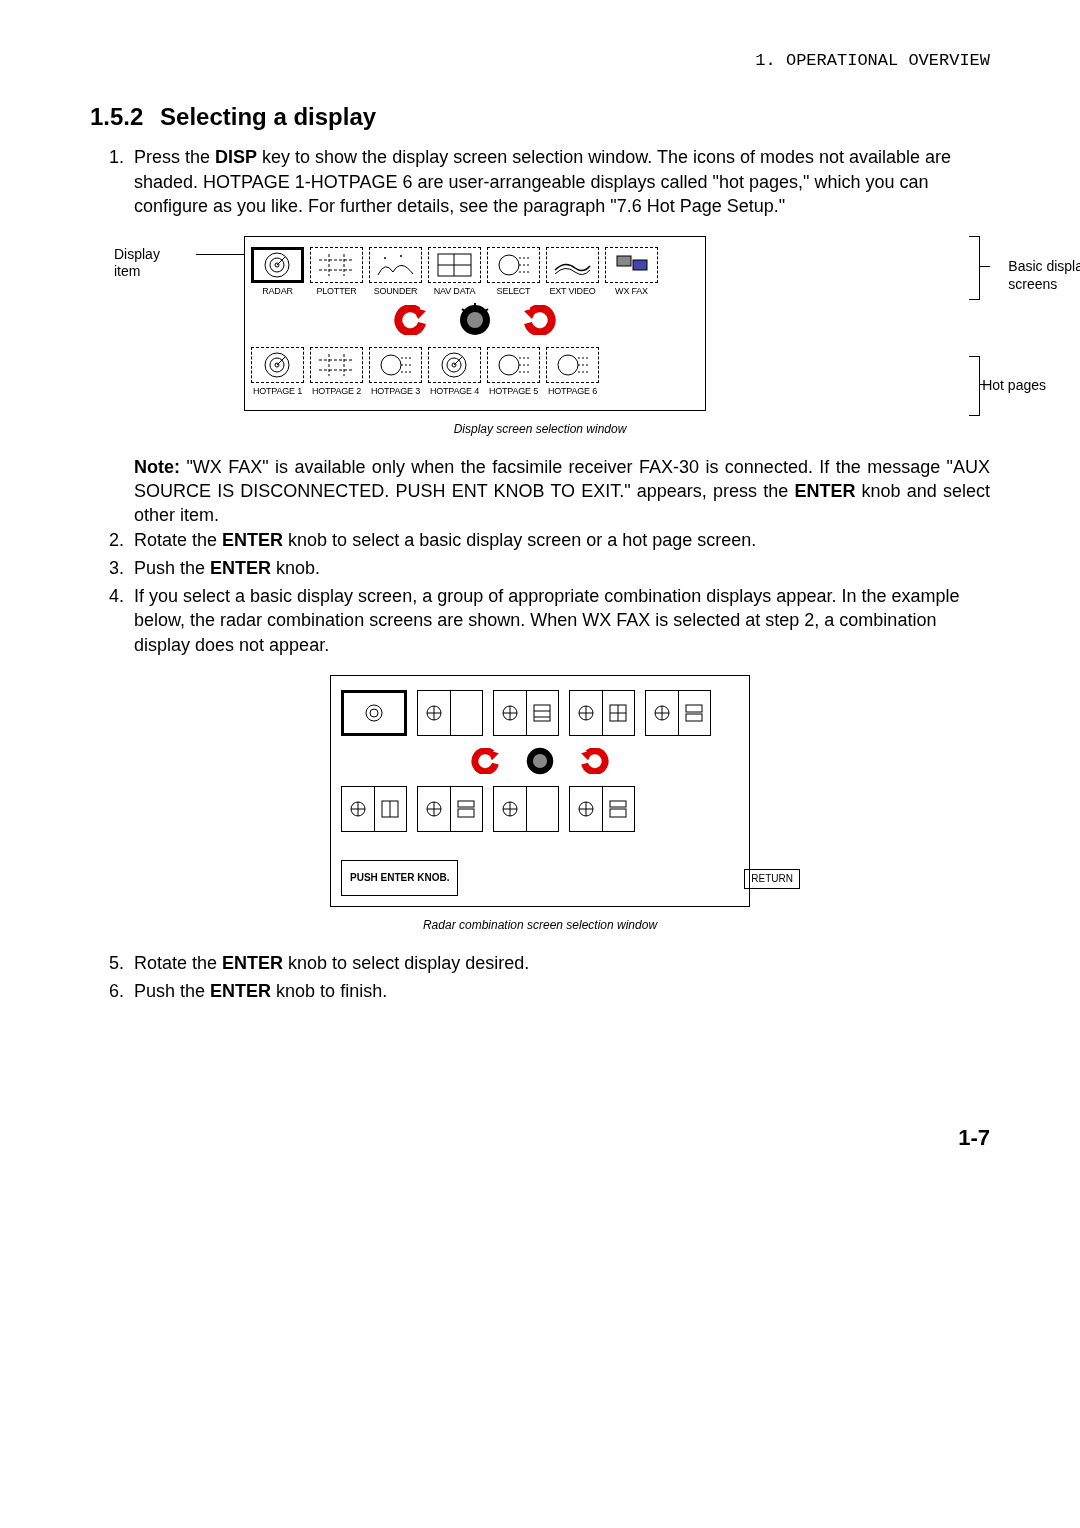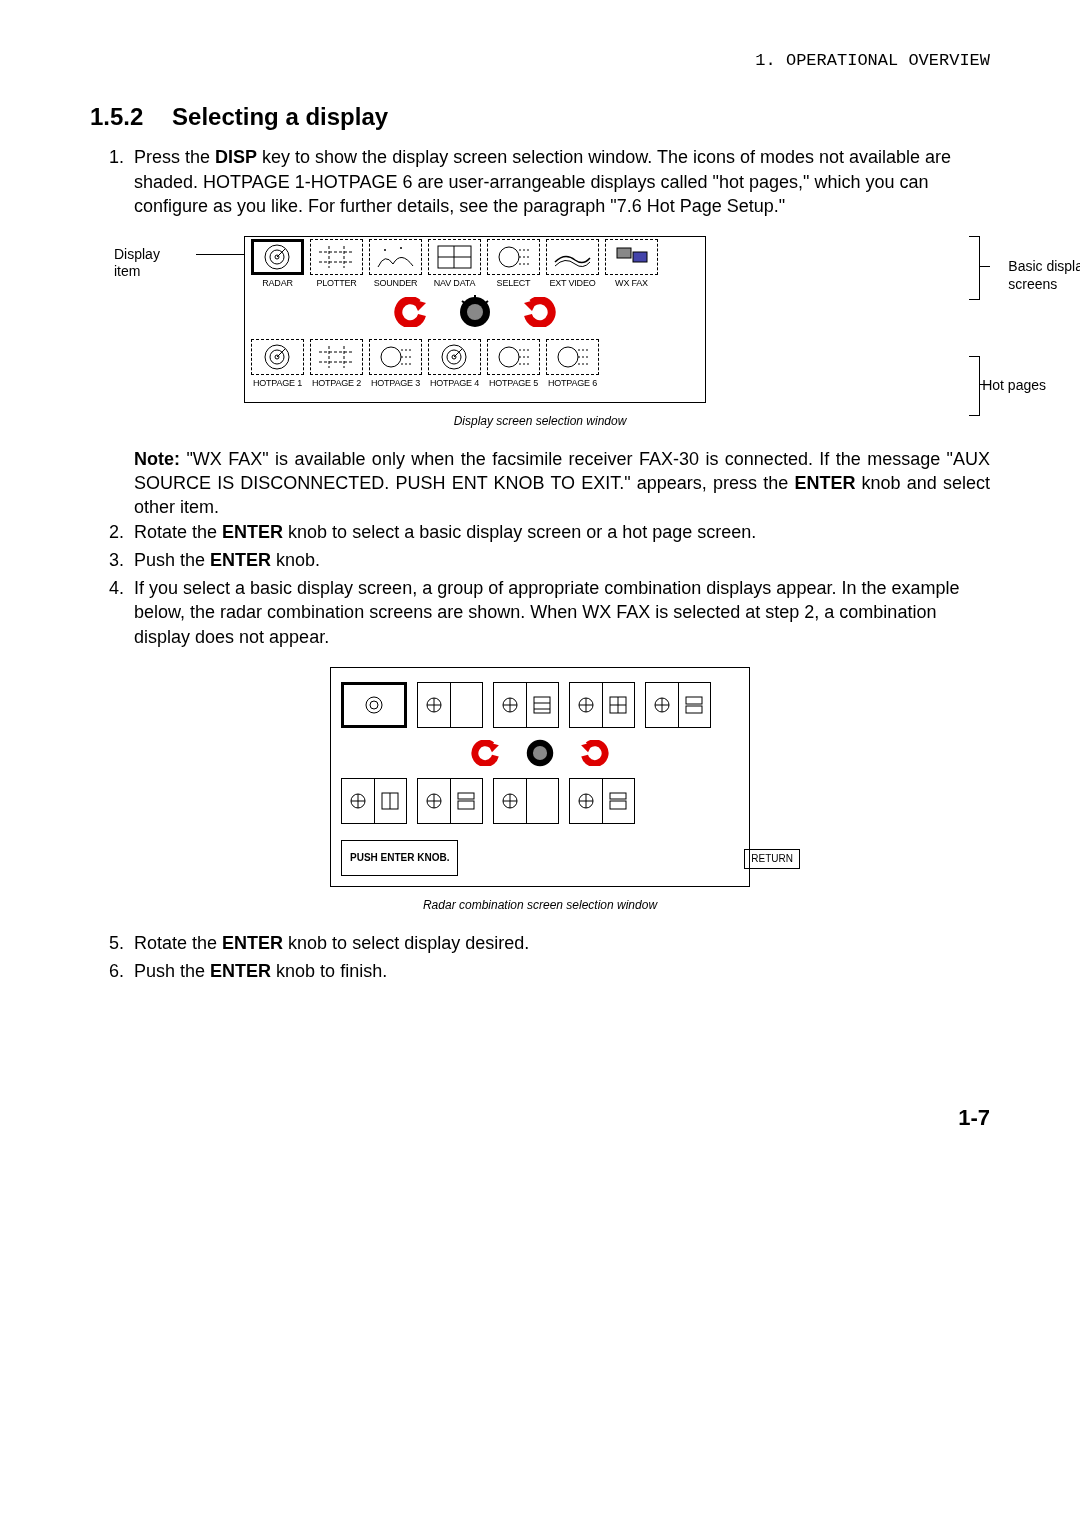--- a/index.html
+++ b/index.html
@@ -17,21 +17,21 @@
     text-align: right;
     font-size: 17px;
     margin-bottom: 28px;
     font-family: Liberation Mono, monospace;
   }
   h2 {
     font-size: 24px;
     font-weight: bold;
     margin: 0 0 12px 0;
   }
-  h2 .secnum { margin-right: 22px; }
+  h2 .secnum { margin-right: 10px; }
   ol.steps {
     list-style: none;
     padding: 0;
     margin: 0 0 12px 0;
   }
   ol.steps > li {
     display: flex;
     margin-bottom: 4px;
   }
   ol.steps > li .num {
@@ -104,21 +104,21 @@
     border-top: 1px solid #000;
     border-bottom: 1px solid #000;
   }
   .fig1 .brace-mid-top { position:absolute; right:0; top:30px; width:10px; height:1px; background:#000;}
   .fig1 .brace-mid-bot { position:absolute; right:0; top:148px; width:10px; height:1px; background:#000;}
 
   .fig1 .panel {
     margin-left: 110px;
     width: 462px;
     border: 1px solid #000;
-    padding: 2px 6px 10px 6px;
+    padding: 10px 6px 10px 6px;
     box-sizing: border-box;
   }
   .thumb-row {
     display: flex;
     gap: 6px;
     margin-bottom: 2px;
   }
   .thumb {
     width: 53px;
     text-align: center;
@@ -178,21 +178,21 @@
     display:flex;
   }
   .combo.selected { border: 3px solid #000; }
   .combo .half { flex:1; display:flex; align-items:center; justify-content:center; border-right:1px solid #000;}
   .combo .half:last-child{ border-right:none;}
   .prompt-box {
     border:1px solid #000;
     font-size: 10px; font-weight:bold;
     padding: 10px 8px;
     display:inline-block;
-    margin-top: 6px;
+    margin-top: 18px;
   }
   .return-btn {
     position:absolute;
     right: -50px;
     bottom: 18px;
     font-size: 10px;
     border:1px solid #000;
     padding: 2px 6px;
     margin-left: 18px;
   }

